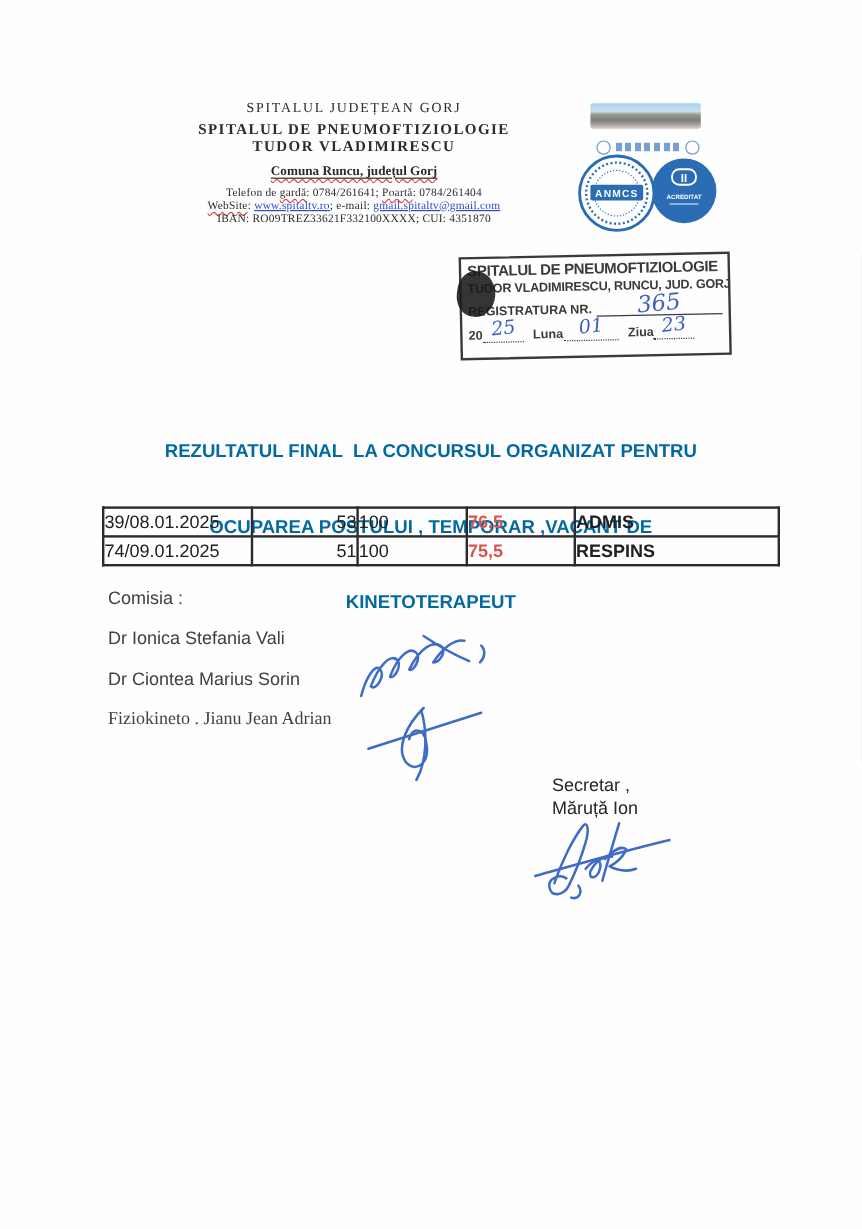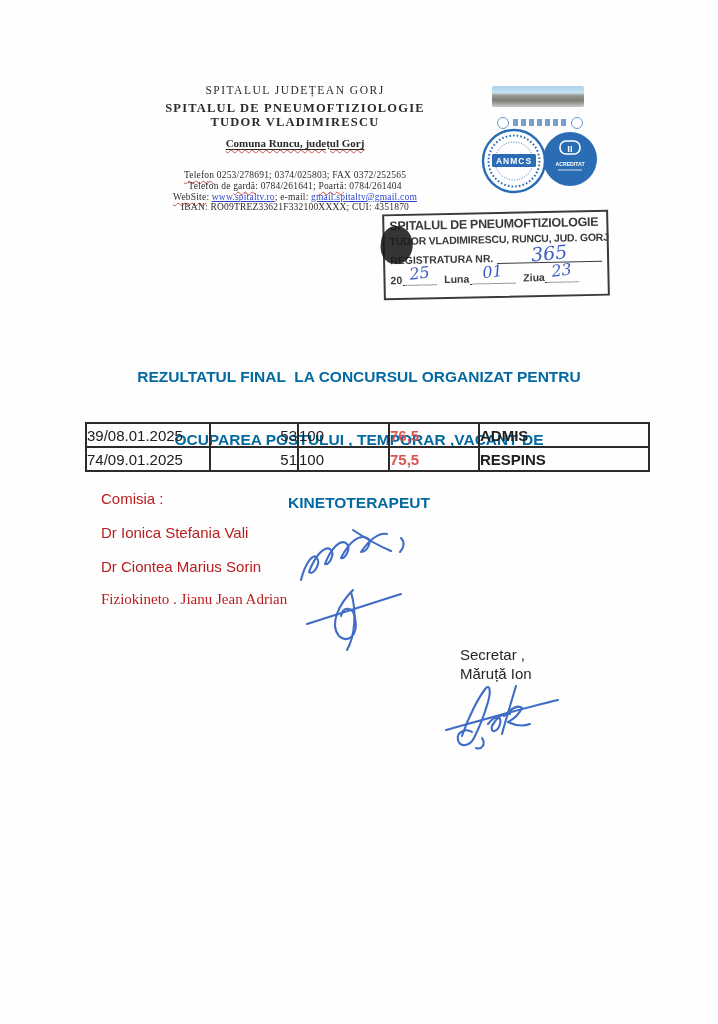--- a/index.html
+++ b/index.html
@@ -6,21 +6,21 @@
   .page{
     position:relative;width:718px;height:1024px;margin:0 auto;
     background:#fefefe;overflow:hidden;
     font-family:"Liberation Sans",sans-serif;color:#1c1c1c;
   }
   
   .letterhead{position:absolute;left:95px;top:84px;width:400px;text-align:center;
     font-family:"Liberation Serif",serif;color:#2b2b2b;}
   .lh-council{font-size:11.5px;letter-spacing:1.5px;margin-bottom:6px;}
   .lh-hospital{font-size:12.5px;font-weight:bold;letter-spacing:1.2px;line-height:13.5px;}
-  .lh-address{font-size:11px;font-weight:bold;margin-top:8px;margin-bottom:21px;
+  .lh-address{font-size:11px;font-weight:bold;margin-top:8px;margin-bottom:7px;
     text-decoration:underline;text-underline-offset:2px;}
   .lh-contact{font-size:9.5px;line-height:10.8px;letter-spacing:.2px;}
   .sp-err{text-decoration:underline wavy #d04a4a 1px;text-underline-offset:2px;}
   .lh-link{color:#2f49c9;text-decoration:underline;}
   
   .photo{position:absolute;left:492px;top:86px;width:92px;height:21px;border-radius:2px;
     background:linear-gradient(180deg,#a9d1ea 0%,#c6e2f2 32%,#98988f 46%,#7d7c76 68%,#908f88 100%);
     box-shadow:inset 0 -7px 4px -4px rgba(255,255,255,.55);}
   .cert-strip{position:absolute;left:497px;top:116px;width:86px;height:13px;display:flex;align-items:center;gap:4px;}
   .cert-circle{width:10px;height:10px;border:1.5px solid #4a7fc0;border-radius:50%;opacity:.8;}
@@ -49,38 +49,37 @@
   .results{position:absolute;left:85px;top:422px;border-collapse:collapse;table-layout:fixed;
     font-size:15px;color:#202020;}
   .results td{border:2px solid #2b2b2b;height:22px;padding:0;white-space:nowrap;overflow:hidden;}
   .col-id{width:122px;}.col-s1{width:86px;}.col-s2{width:89px;}.col-fin{width:88px;}.col-out{width:168px;}
   .td-id{padding-left:8px;}
   .td-s1{text-align:right;padding-right:10px;}
   .td-s2{padding-left:12px;}
   .td-fin{padding-left:12px;color:#d9534f;font-weight:700;}
   .td-out{padding-left:24px;font-weight:700;}
   
-  .txtline{position:absolute;left:101px;font-size:15px;color:#b91c1c;}
+  .txtline{position:absolute;left:90px;font-size:15px;color:#404040;}
   .sec-block{position:absolute;left:460px;top:645px;font-size:15px;color:#262626;line-height:19px;}
   .sig{position:absolute;pointer-events:none;}
   .sig path{fill:none;stroke:#3f6cc4;stroke-width:2.1;stroke-linecap:round;stroke-linejoin:round;}
   .seal-svg text{font-family:"Liberation Sans",sans-serif;}
 </style>
 </head>
 <body>
 
 <div class="page">
 
   <div class="letterhead">
     <div class="lh-council">SPITALUL JUDEȚEAN GORJ</div>
     <div class="lh-hospital">SPITALUL DE PNEUMOFTIZIOLOGIE</div>
     <div class="lh-hospital">TUDOR VLADIMIRESCU</div>
     <div class="lh-address"><span class="sp-err">Comuna Runcu, județul Gorj</span></div>
     <div class="lh-contact">
-      <div><span class="sp-err">Telefon</span><span> 0253/278691; 0374/025803; FAX 0372/252565</span></div>
       <div><span>Telefon de </span><span class="sp-err">gardă</span><span>: 0784/261641; </span><span class="sp-err">Poartă</span><span>: 0784/261404</span></div>
       <div><span class="sp-err">WebSite</span><span>: </span><span class="lh-link">www.spitaltv.ro</span><span>; e-mail: </span><span class="lh-link">gmail.spitaltv@gmail.com</span></div>
       <div>IBAN: RO09TREZ33621F332100XXXX; CUI: 4351870</div>
     </div>
   </div>
 
   <div class="photo"></div>
   <div class="cert-strip">
     <div class="cert-circle"></div>
     <div class="cert-bars"></div>

